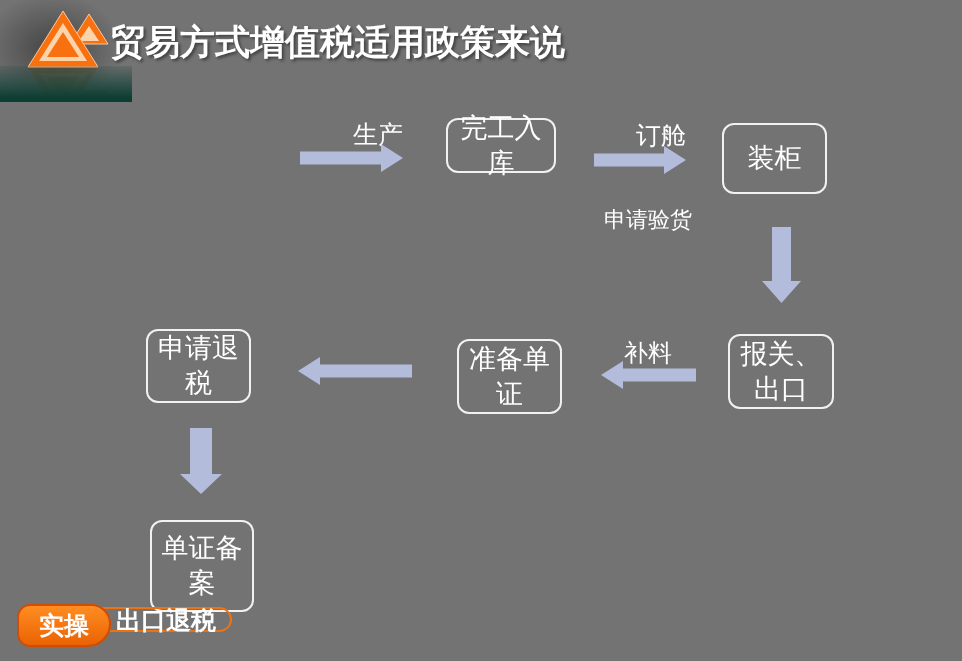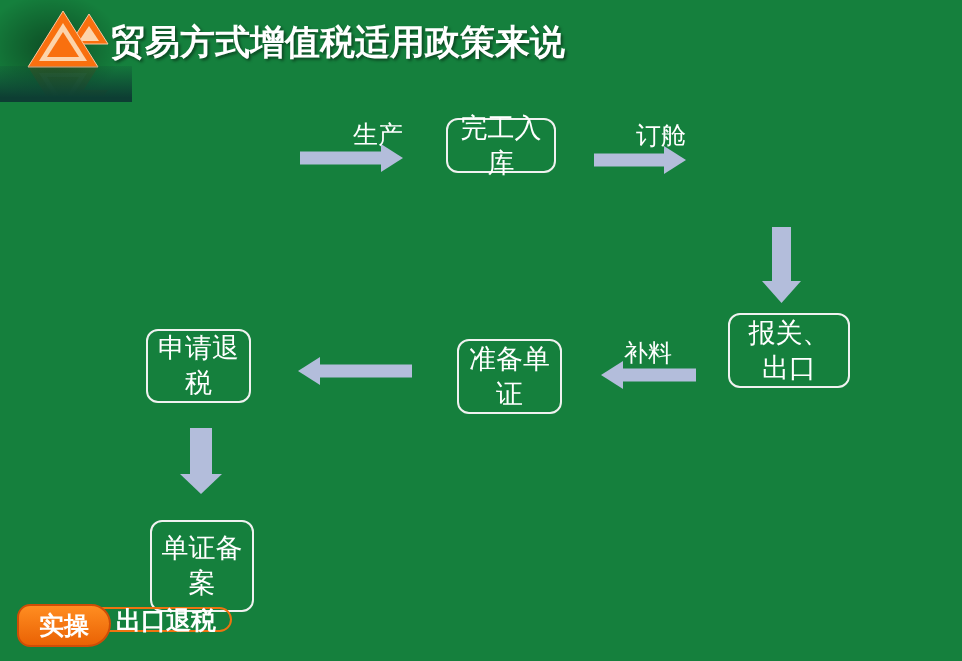--- a/index.html
+++ b/index.html
@@ -3,21 +3,21 @@
 <meta charset="utf-8">
 <style>
   html,body{margin:0;padding:0;}
   body{
     font-family:"Liberation Sans","DejaVu Sans",sans-serif;
     background:#0d3e33;
   }
   .stage{
     position:relative;
     width:962px;height:661px;
-    background:#15803d;
+    background:#737373;
     overflow:hidden;
   }
   
   .logo-vignette{
     position:absolute;left:0;top:0;width:128px;height:104px;
     background:radial-gradient(ellipse 70px 55px at 52px 48px, rgba(0,0,0,0.40), rgba(0,0,0,0) 100%);
   }
   .logo{position:absolute;left:14px;top:4px;width:102px;height:92px;}
   .logo-fade{
     position:absolute;left:0;top:66px;width:132px;height:36px;
@@ -91,22 +91,25 @@
     <polygon points="49,28 65,53 33,53" fill="#f9700f"></polygon>
   </svg>
   <div class="logo-fade"></div>
 
   <h1 class="title">贸易方式增值税适用政策来说</h1>
 
   <div class="node" style="left:446px;top:118px;width:110px;height:55px">
     <span>完工入
 库</span>
   </div>
+  <div class="node" style="left:722px;top:123px;width:105px;height:71px">
+    <span>装柜</span>
+  </div>
 
-  <div class="node" style="left:728px;top:313px;width:122px;height:75px">
+  <div class="node" style="left:728px;top:334px;width:106px;height:75px">
     <span>报关、
 出口</span>
   </div>
   <div class="node" style="left:457px;top:339px;width:105px;height:75px">
     <span>准备单
 证</span>
   </div>
   <div class="node" style="left:146px;top:329px;width:105px;height:74px">
     <span>申请退
 税</span>
@@ -137,20 +140,21 @@
     <polygon points="22,0 0,14 22,28"></polygon>
       <rect x="22" y="7.5" width="92" height="13"></rect>
   </svg>
   <svg class="arrow" style="left:180px;top:428px" width="42" height="66" viewBox="0 0 42 66">
     <rect x="10" y="0" width="22" height="46"></rect>
       <polygon points="0,46 21,66 42,46"></polygon>
   </svg>
 
   <div class="edge-label" style="left:300px;top:118px;width:103px;font-size:25px">生产</div>
   <div class="edge-label" style="left:594px;top:119px;width:92px;font-size:25px">订舱</div>
+  <div class="edge-label" style="left:588px;top:205px;width:104px;font-size:22px">申请验货</div>
   <div class="edge-label" style="left:608px;top:337px;width:64px;font-size:24px">补料</div>
 
   <div class="footer-outline">
     <span>出口退税</span>
   </div>
   <div class="footer-tag">
     <span>实操</span>
   </div>
 
 </div>

